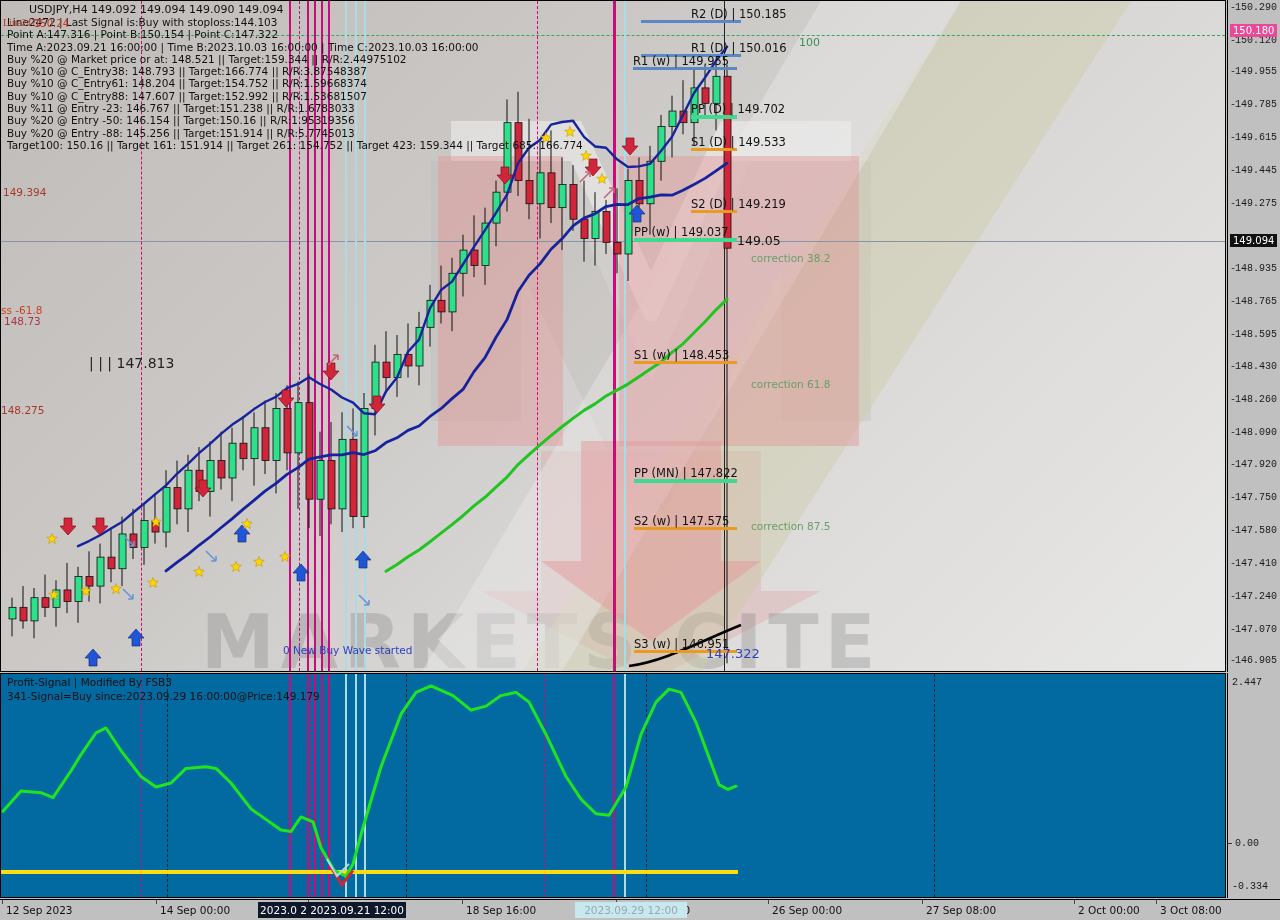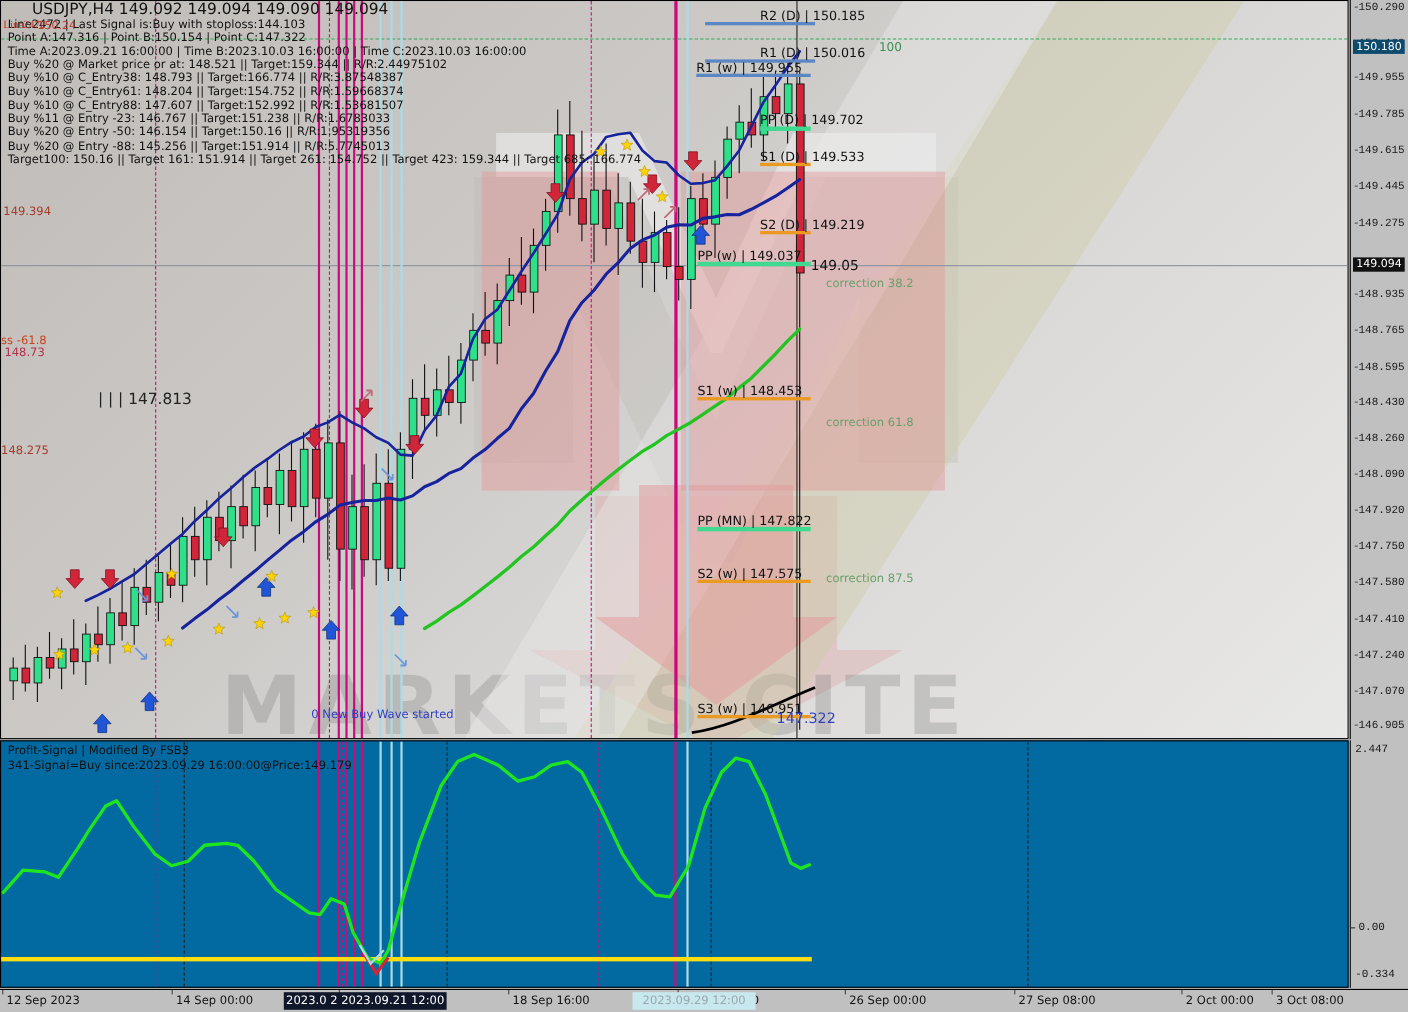--- a/index.html
+++ b/index.html
@@ -36,21 +36,21 @@
 
   
   #time-scale{position:absolute;left:0;top:899px;width:1280px;height:21px;background:#c0c0c0;
               border-top:1px solid #000;box-sizing:border-box;}
   .tlabel{position:absolute;top:4px;font-size:10.5px;color:#111;white-space:nowrap;}
   .ttick{position:absolute;top:0;width:1px;height:4px;background:#444;}
 
   
   #hdr{position:absolute;left:6px;top:2px;z-index:40;pointer-events:none;}
   #hdr .l{font-size:10.5px;color:#111;white-space:nowrap;line-height:12.3px;height:12.3px;}
-  #sym{font-size:14px;color:#111;white-space:nowrap;padding-left:22px;line-height:13px;}
+  #sym{font-size:11px;color:#111;white-space:nowrap;padding-left:22px;line-height:13px;}
 
   
   .vline{position:absolute;top:0;bottom:0;width:2px;}
   .hline{position:absolute;left:0;right:0;height:1px;}
   .lvl-lbl{position:absolute;font-size:11.5px;color:#111;white-space:nowrap;z-index:22;}
   .lvl-bar{position:absolute;height:3px;z-index:21;}
   .corr{position:absolute;font-size:10.5px;color:#6a9e6a;white-space:nowrap;z-index:22;}
   .redtxt{position:absolute;font-size:10.5px;color:#a63a2a;white-space:nowrap;z-index:22;}
   .bluetxt{position:absolute;font-size:10.5px;color:#2f3fbf;white-space:nowrap;z-index:22;}
   .pinkbox{position:absolute;background:rgba(226,150,150,.45);z-index:3;}
@@ -393,21 +393,21 @@
         <div class="tick" style="top: 393.724px; left: 2px;"><span class="dash">-</span>148.260</div>
         <div class="tick" style="top: 426.552px; left: 2px;"><span class="dash">-</span>148.090</div>
         <div class="tick" style="top: 459.379px; left: 2px;"><span class="dash">-</span>147.920</div>
         <div class="tick" style="top: 492.207px; left: 2px;"><span class="dash">-</span>147.750</div>
         <div class="tick" style="top: 525.034px; left: 2px;"><span class="dash">-</span>147.580</div>
         <div class="tick" style="top: 557.862px; left: 2px;"><span class="dash">-</span>147.410</div>
         <div class="tick" style="top: 590.69px; left: 2px;"><span class="dash">-</span>147.240</div>
         <div class="tick" style="top: 623.517px; left: 2px;"><span class="dash">-</span>147.070</div>
         <div class="tick" style="top: 655.379px; left: 2px;"><span class="dash">-</span>146.905</div>
       </div>
-    <div style="position:absolute;left:2px;top:36px;font-size:10px;color:#fff;background:#0c4a6e;padding:1px 3px;white-space:nowrap;">150.180</div>
+    <div style="position:absolute;left:2px;top:24px;font-size:10px;color:#fff;background:#ec4899;padding:1px 3px;white-space:nowrap;">150.180</div>
     <div style="position:absolute;left:2px;top:234px;font-size:10px;color:#fff;background:#111;padding:1px 3px;white-space:nowrap;">149.094</div>
   </div>
 
   <div id="ind-scale">
     <div class="tick" style="top:4px;left:4px;">2.447</div>
     <div class="tick" style="top:165px;left:7px;">0.00</div>
     <div class="tick" style="top:208px;left:4px;">-0.334</div>
     <div style="position:absolute;left:0;top:170px;width:4px;height:1px;background:#333;"></div>
   </div>
 

